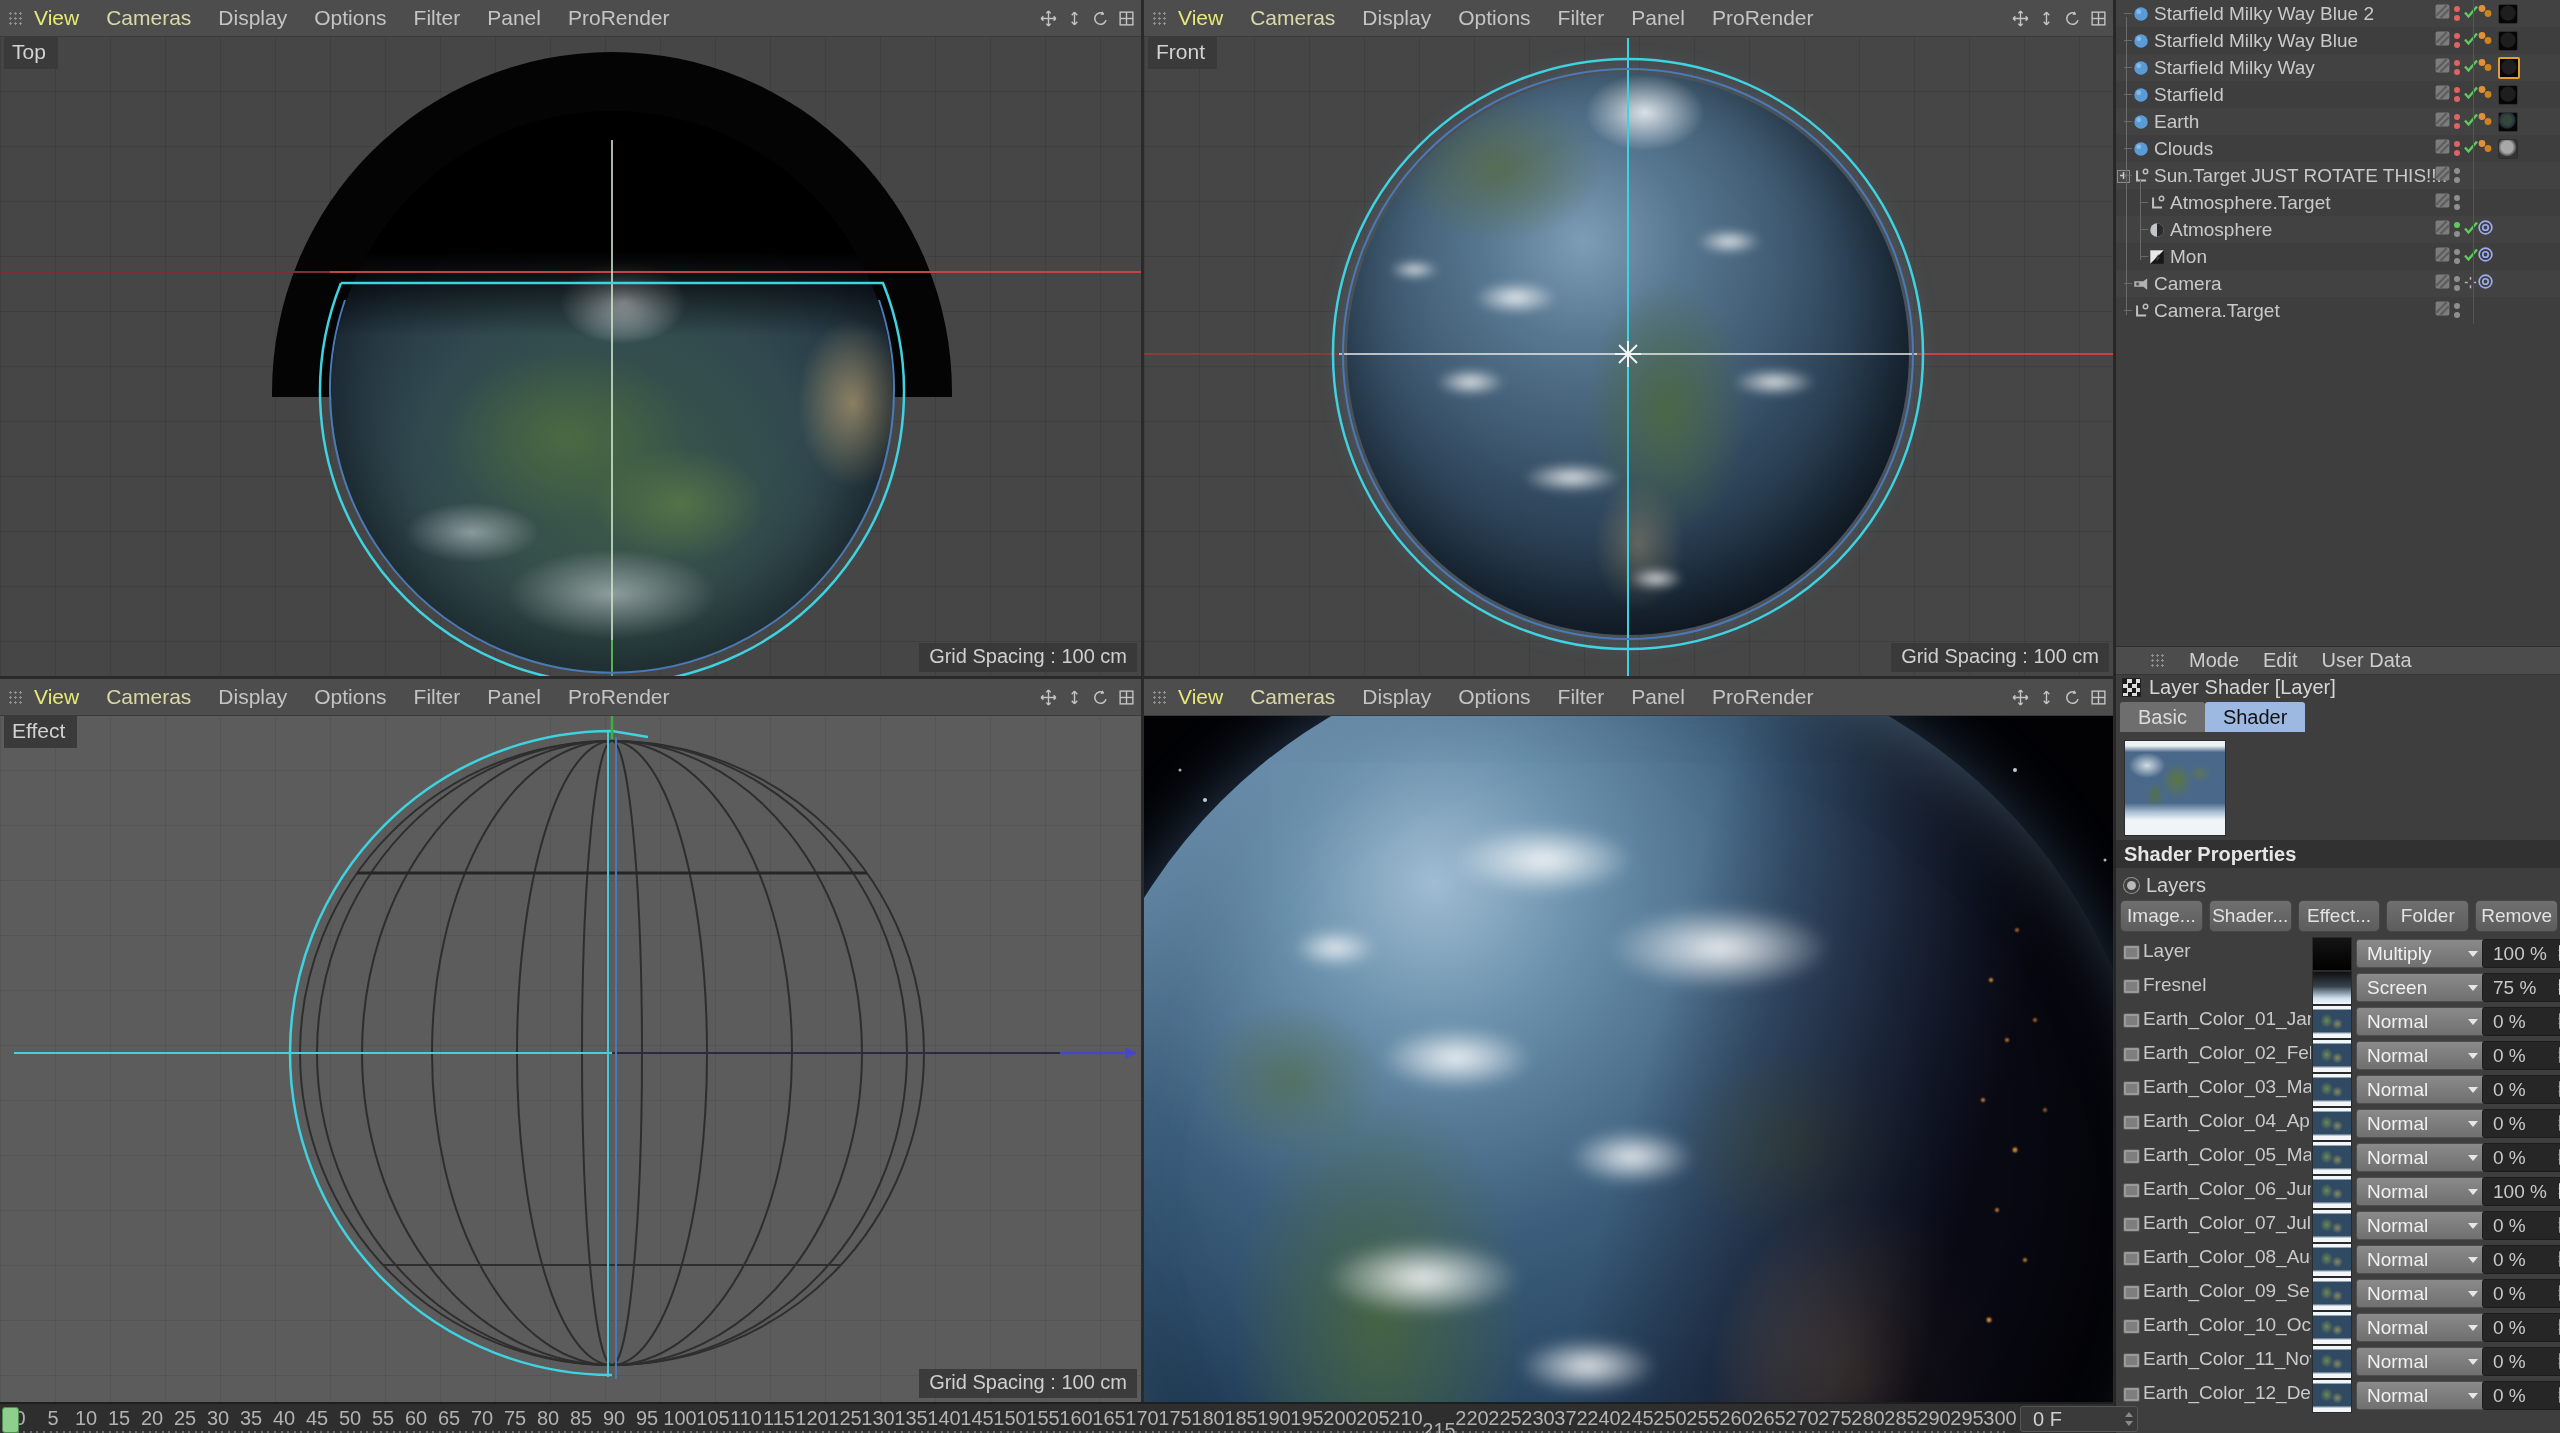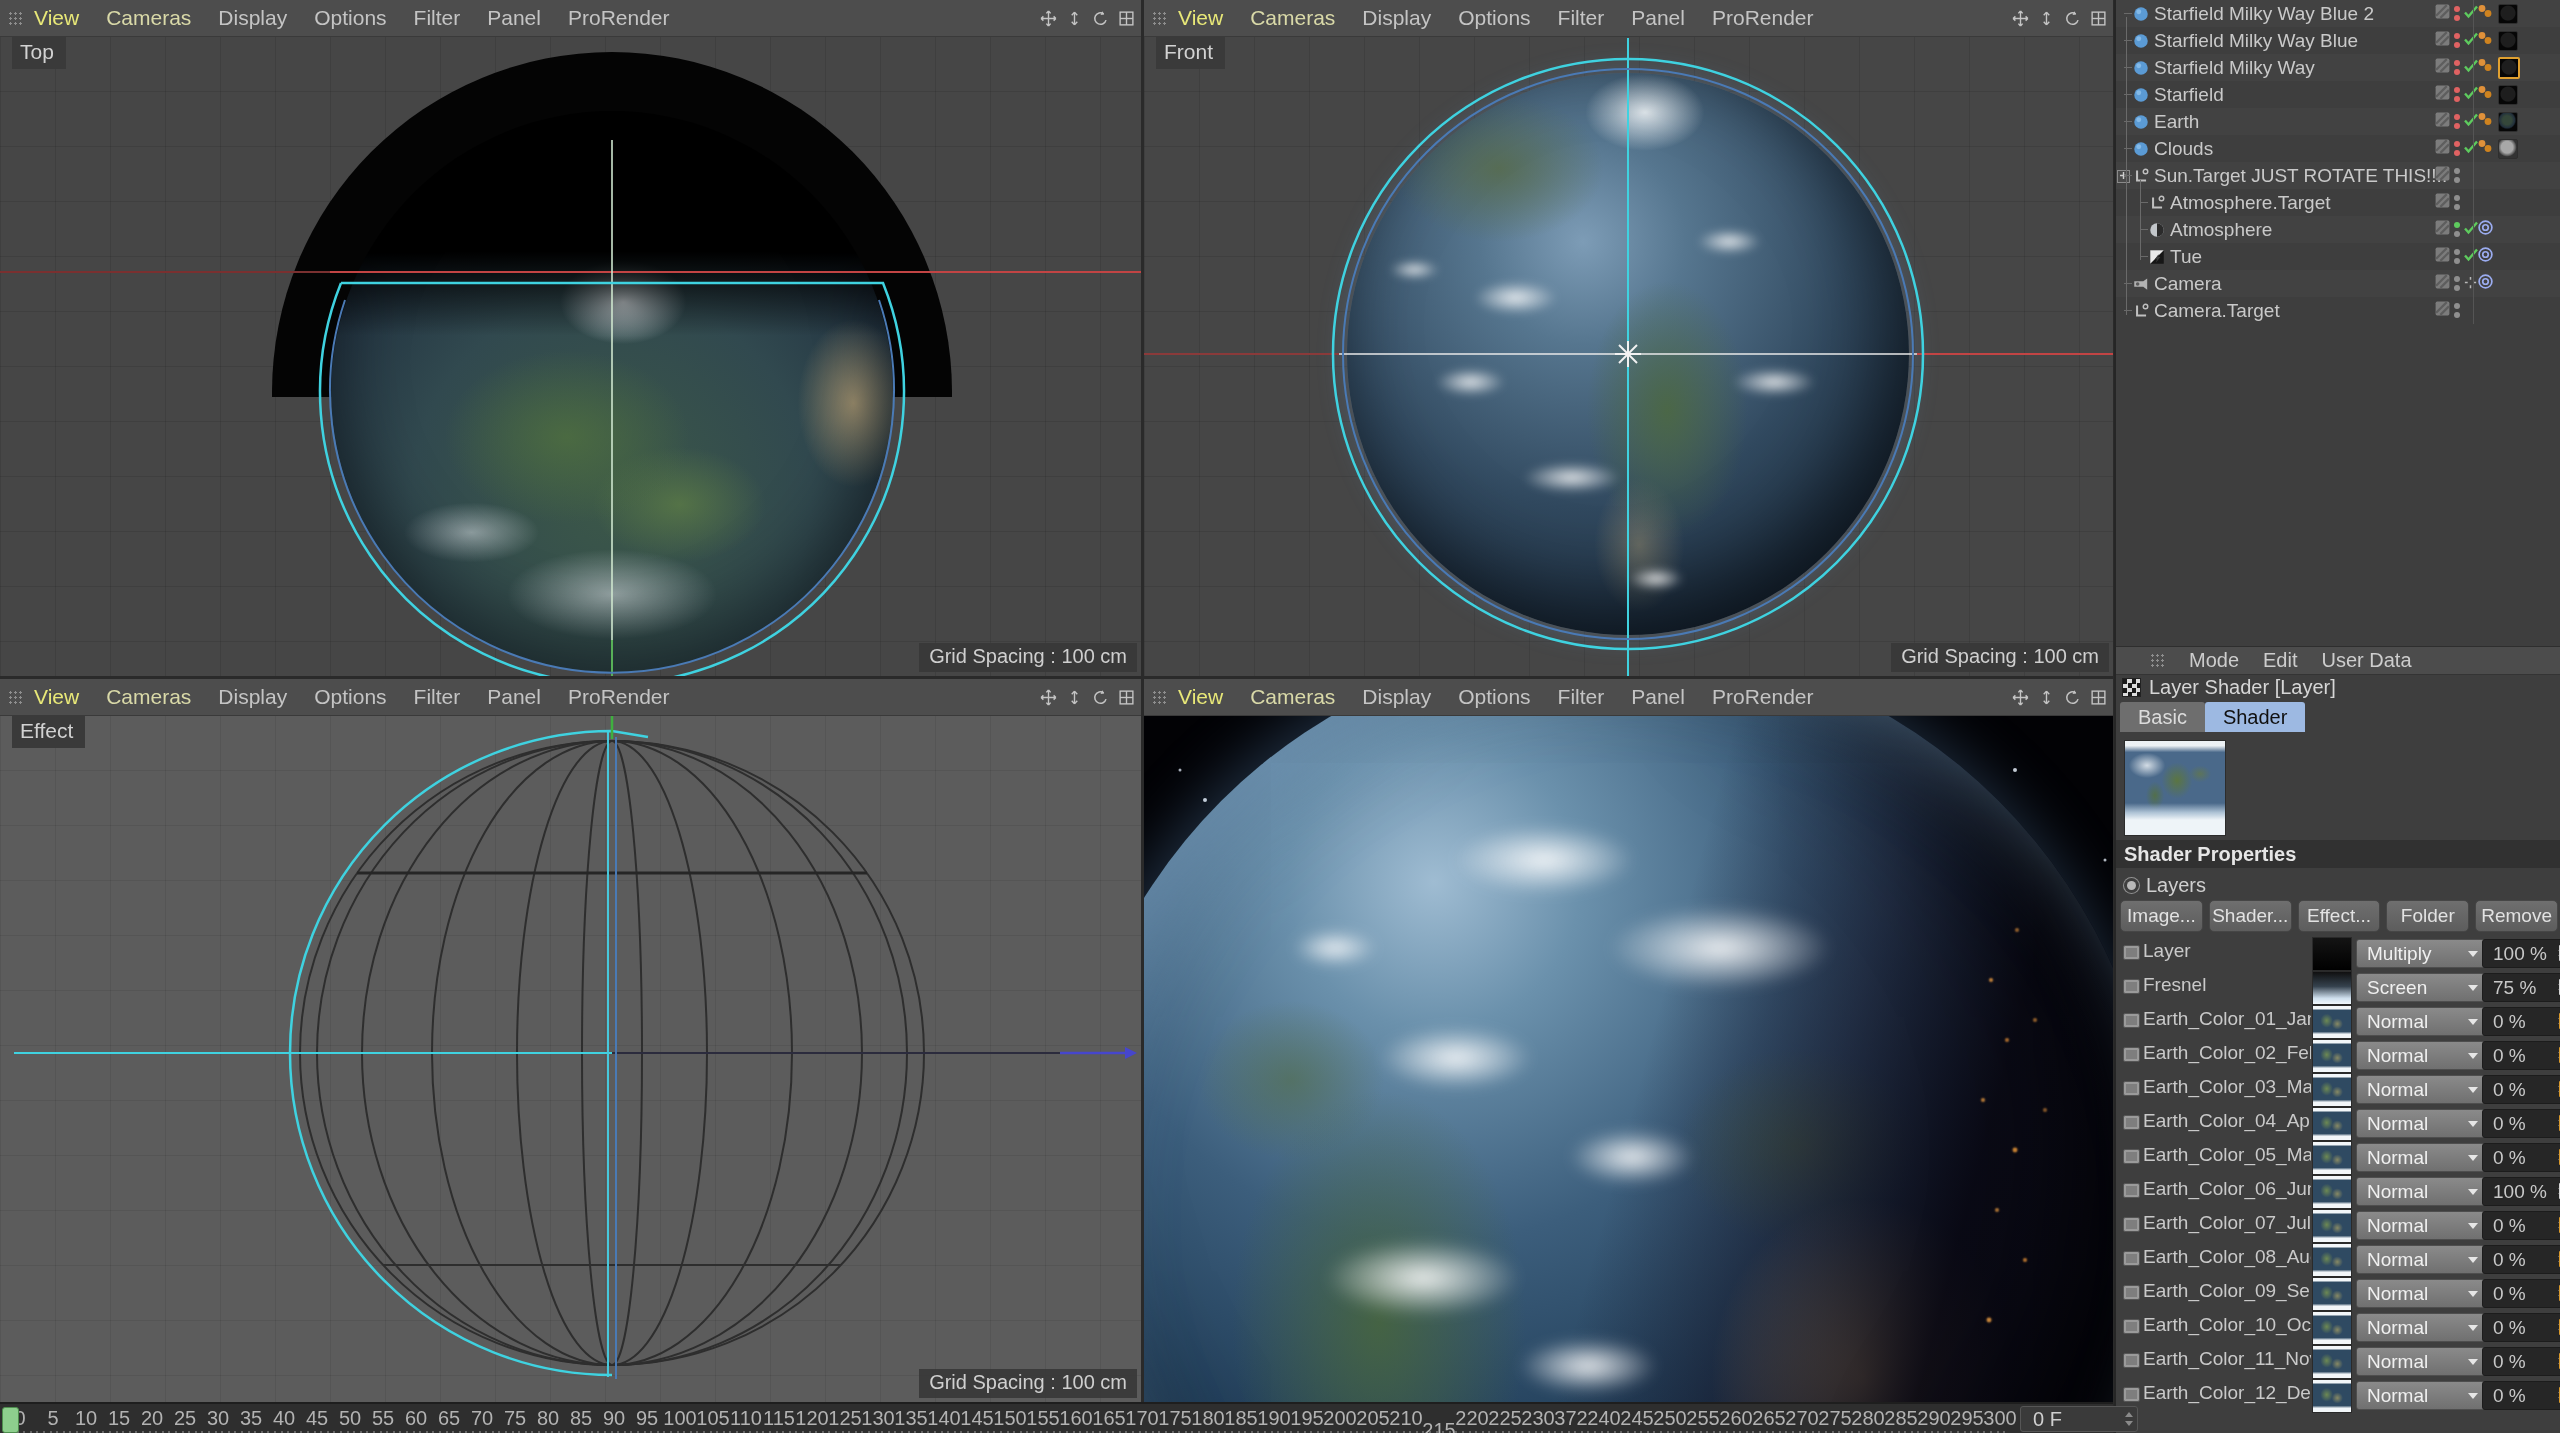--- a/index.html
+++ b/index.html
@@ -24,21 +24,21 @@
      border-bottom:1px solid #3a3a3a;display:flex;align-items:center;gap:27px;
      padding-left:34px;font-size:21px;color:#c4c4c4;z-index:50;}
   .vm-grid-icon{position:absolute;left:8px;top:11px;width:15px;height:15px;
      background-image:radial-gradient(#8e8e8e 1.3px,transparent 1.4px);background-size:5px 5px;}
   .vm-item{cursor:default;}
   .vm-item.accent-bright{color:#e8e878;}
   .vm-item.accent-pale{color:#d9d9a8;}
   .vp-icons{position:absolute;right:6px;top:0;height:36px;display:flex;align-items:center;gap:9px;z-index:51;}
   .vp-icons svg{display:block;}
 
-  .vp-label{position:absolute;left:12px;top:37px;background:#3a3a3a;color:#d2d2d2;
+  .vp-label{position:absolute;left:4px;top:37px;background:#3a3a3a;color:#d2d2d2;
      font-size:21px;padding:3px 12px 5px 8px;z-index:40;}
   .grid-label{position:absolute;right:4px;bottom:4px;background:rgba(56,56,56,.92);
      color:#cfcfcf;font-size:20px;padding:2px 10px 4px 10px;z-index:40;margin-top:15px;}
 
   svg.overlay{position:absolute;left:0;top:0;z-index:30;}
 
   
   .earth-top{position:absolute;left:331px;top:111px;width:562px;height:562px;border-radius:50%;z-index:15;
     background-color:#24313e;
     background-image:
@@ -673,21 +673,21 @@
               </svg></span>
           </span>
         </div>
         <div class="om-row" style="padding-left: 32px;">
           <span class="om-stub" style="left: 24px;"></span>
           <span class="om-icon"><svg width="18" height="18" viewBox="0 0 16 16">
               <rect x="2" y="2" width="12" height="12" fill="#161616"></rect>
               <path d="M2 14L14 2H2z" fill="#e9e9e9"></path>
               <path d="M9 6l-3 4h2l-1 3 4-5h-2l1-2z" fill="#3a3a3a"></path>
             </svg></span>
-          <span class="om-label">Tue</span>
+          <span class="om-label">Mon</span>
           <span class="om-tags">
             <span><svg width="17" height="17" viewBox="0 0 16 16">
                 <rect x="1.5" y="1.5" width="13" height="13" rx="1.5" fill="#7c7c7c"></rect>
                 <path d="M2 12L12 2M6 14L14 6" stroke="#5e5e5e" stroke-width="2"></path>
               </svg></span>
             <span class="vis-dots">
               <i style="background:#8f8f8f"></i>
               <i style="background:#8f8f8f"></i>
             </span>
             <span style="margin-left:2px"><svg width="16" height="16" viewBox="0 0 16 16">

